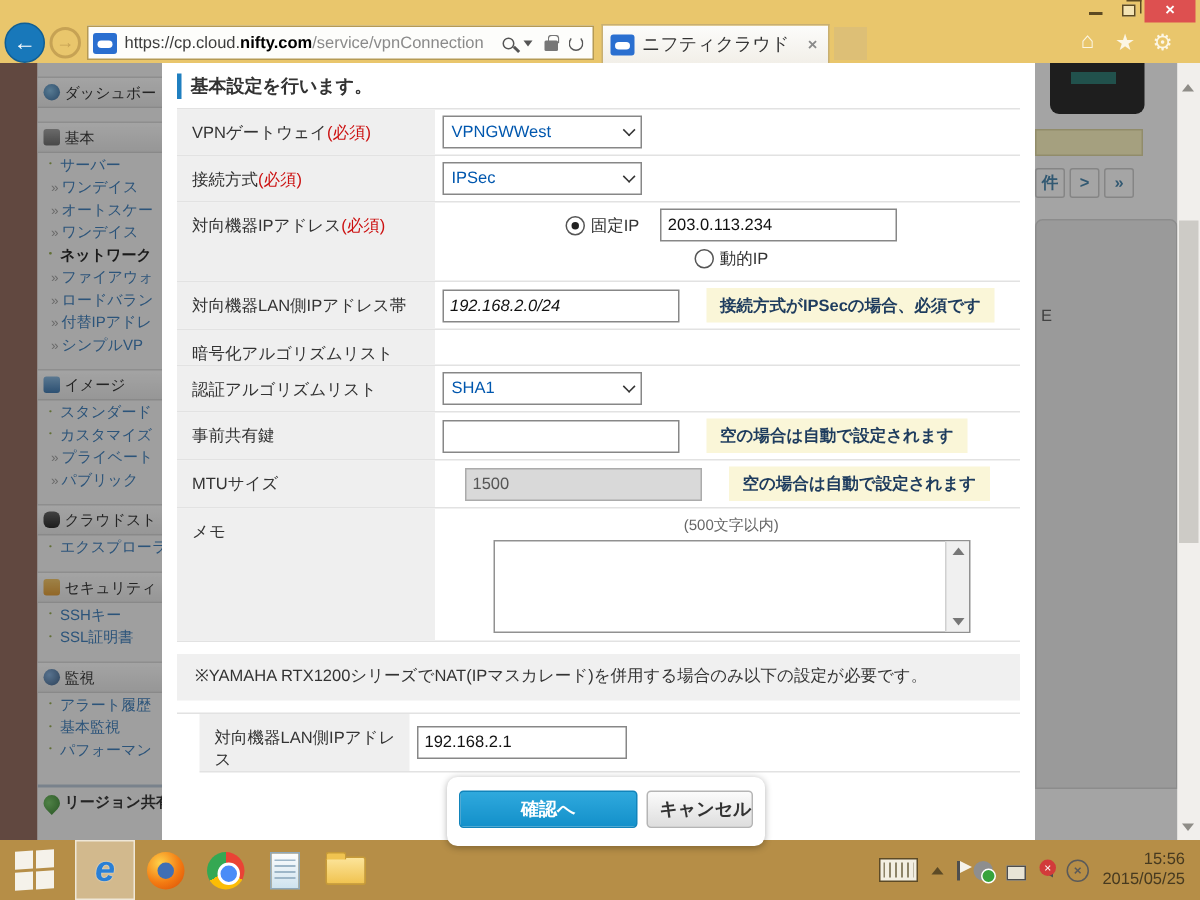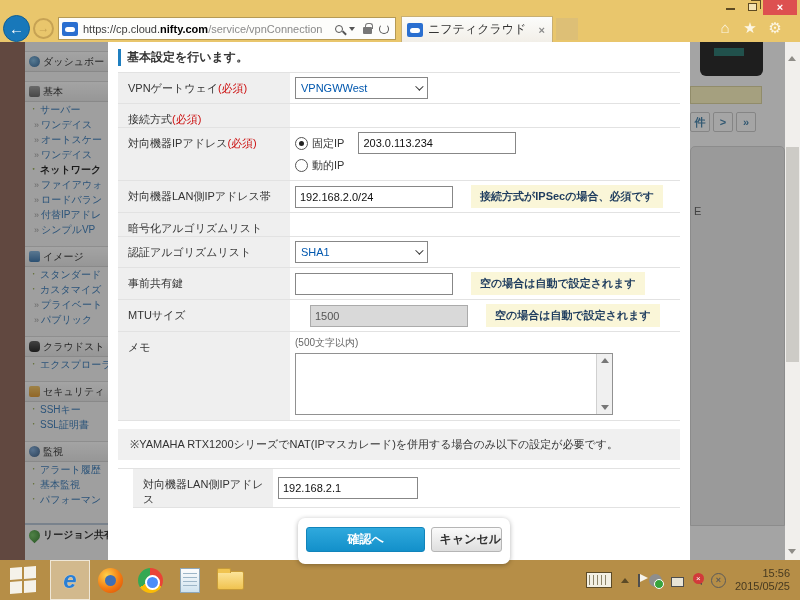--- a/index.html
+++ b/index.html
@@ -75,21 +75,21 @@
   .sb-down { bottom:6px; border-top:5px solid #8f8d88; }
   .sb-thumb { position:absolute; left:1px; top:105px; width:13px; height:215px; background:#cdcbc6; }
 
   
   .modal { position:absolute; left:108px; top:0; width:582px; height:100%; background:#fff; z-index:6; font-size:11px; color:#333; }
   .m-title { margin:7px 10px 6px; border-left:3px solid #1f7fc0; padding-left:6px; font-size:12px; font-weight:bold; }
   .ftable { margin:0 10px; border-top:1px solid #e2e2e2; }
   .frow { display:flex; border-bottom:1px solid #e2e2e2; }
   .flabel { flex:none; width:172px; background:#efefef; padding:8px 4px 0 10px; }
   .req { color:#cc1111; }
-  .fvalue { flex:1; padding:4px 0 4px 5px; display:flex; align-items:flex-start; }
+  .fvalue { flex:1; padding:4px 0 4px 5px; display:flex; align-items:center; }
   .fvalue.center { align-items:center; }
   .selbox { width:133px; height:22px; border:1px solid #878787; background:#fff; display:flex; align-items:center; padding-left:5px; color:#0057ae; }
   .sel-arr { margin-left:auto; width:18px; height:100%; display:flex; align-items:center; justify-content:center; }
   .chev { width:6px; height:6px; border-right:1.5px solid #333; border-bottom:1.5px solid #333; transform:rotate(45deg) translateY(-2px); }
   .tinput { height:22px; border:1px solid #878787; background:#fff; font-family:"Liberation Sans",sans-serif; font-size:11px; padding:0 4px; color:#111; }
   .tinput:disabled, .tinput.dis { background:#d9d9d9; border-color:#ababab; color:#555;margin-left:15px; }
   .radio { width:13px; height:13px; border:1px solid #555; border-radius:50%; background:#fff; position:relative; flex:none; margin-right:4px; }
   .radio.on::after { content:""; position:absolute; left:3px; top:3px; width:5px; height:5px; border-radius:50%; background:#222; }
   .radio-line { display:flex; align-items:center; height:22px; }
   .hint { background:#faf6d8; color:#1e3c5e; font-weight:bold; padding:4px 9px; margin-left:18px; white-space:nowrap; }
@@ -306,39 +306,47 @@
             <div class="selbox">
                 <span>VPNGWWest</span>
                 <span class="sel-arr">
                   <span class="chev"></span>
                 </span>
               </div>
           </div>
         </div>
         <div class="frow">
           <div class="flabel"><span>接続方式</span><span class="req">(必須)</span></div>
+          <div class="fvalue center">
+            <div class="selbox">
+                <span>IPSec</span>
+                <span class="sel-arr">
+                  <span class="chev"></span>
+                </span>
+              </div>
+          </div>
         </div>
         <div class="frow">
           <div class="flabel"><span>対向機器IPアドレス</span><span class="req">(必須)</span></div>
           <div class="fvalue" style="flex-direction:column;">
             <div class="radio-line">
               <span class="radio on"></span>
               <span>固定IP</span>
               <input class="tinput" style="width: 158px; margin-left: 14px;" value="203.0.113.234">
             </div>
             <div class="radio-line">
               <span class="radio"></span>
               <span>動的IP</span>
             </div>
           </div>
         </div>
         <div class="frow">
           <div class="flabel"><span>対向機器LAN側IPアドレス帯</span></div>
           <div class="fvalue center">
-            <input class="tinput" style="width: 158px;" value="192.168.2.0/24">
+            <input class="tinput" style="width: 158px; font-style: italic;" value="192.168.2.0/24">
             <span class="hint">接続方式がIPSecの場合、必須です</span>
           </div>
         </div>
         <div class="frow">
           <div class="flabel"><span>暗号化アルゴリズムリスト</span></div>
         </div>
         <div class="frow">
           <div class="flabel"><span>認証アルゴリズムリスト</span></div>
           <div class="fvalue center">
             <div class="selbox">

